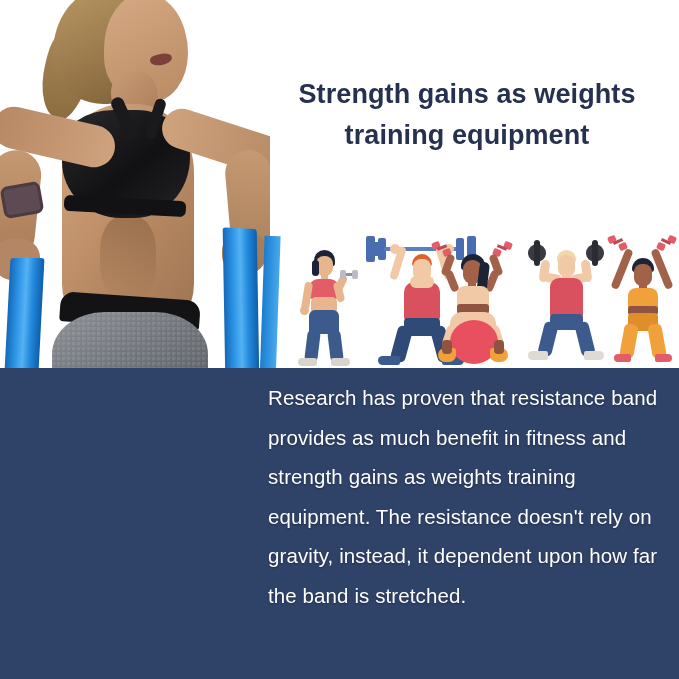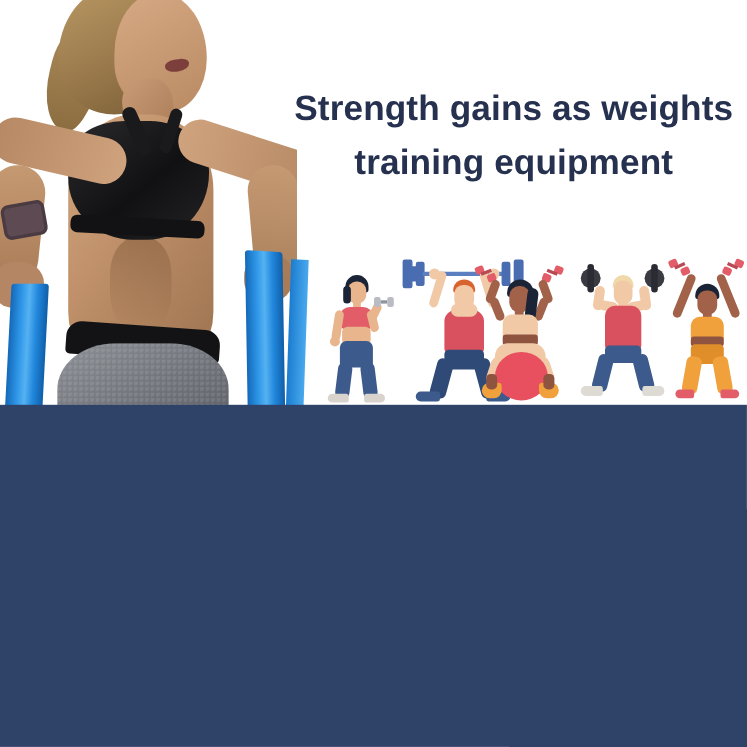--- a/index.html
+++ b/index.html
@@ -255,21 +255,21 @@
     transform: rotate(2deg);
   }
 
   
   .headline {
     position: absolute;
     left: 258px; top: 74px;
     width: 418px;
     text-align: center;
     color: #25314f;
-    font-size: 32px;
+    font-size: 27px;
     font-weight: bold;
     line-height: 1.52;
     letter-spacing: .1px;
   }
 
   
   .illus-strip {
     position: absolute;
     left: 278px; top: 222px;
     width: 401px; height: 146px;
@@ -509,14 +509,15 @@
 
       <div class="fg orng2" style="left:20px;top:77px;width:30px;height:18px;border-radius:4px;"></div>
       <div class="fg orng" style="left:14px;top:88px;width:14px;height:34px;border-radius:5px;transform:rotate(10deg);"></div>
       <div class="fg orng" style="left:42px;top:88px;width:14px;height:34px;border-radius:5px;transform:rotate(-10deg);"></div>
       <div class="fg pnk" style="left:6px;top:118px;width:17px;height:8px;border-radius:6px 3px 3px 6px;"></div>
       <div class="fg pnk" style="left:47px;top:118px;width:17px;height:8px;border-radius:3px 6px 6px 3px;"></div>
     </div>
   </div>
 
   <div class="body-panel"></div>
+  <div class="body-text">Research has proven that resistance band provides as much benefit in fitness and strength gains as weights training equipment. The resistance doesn't rely on gravity, instead, it dependent upon how far the band is stretched.</div>
 
 </div>
 
 </body></html>

